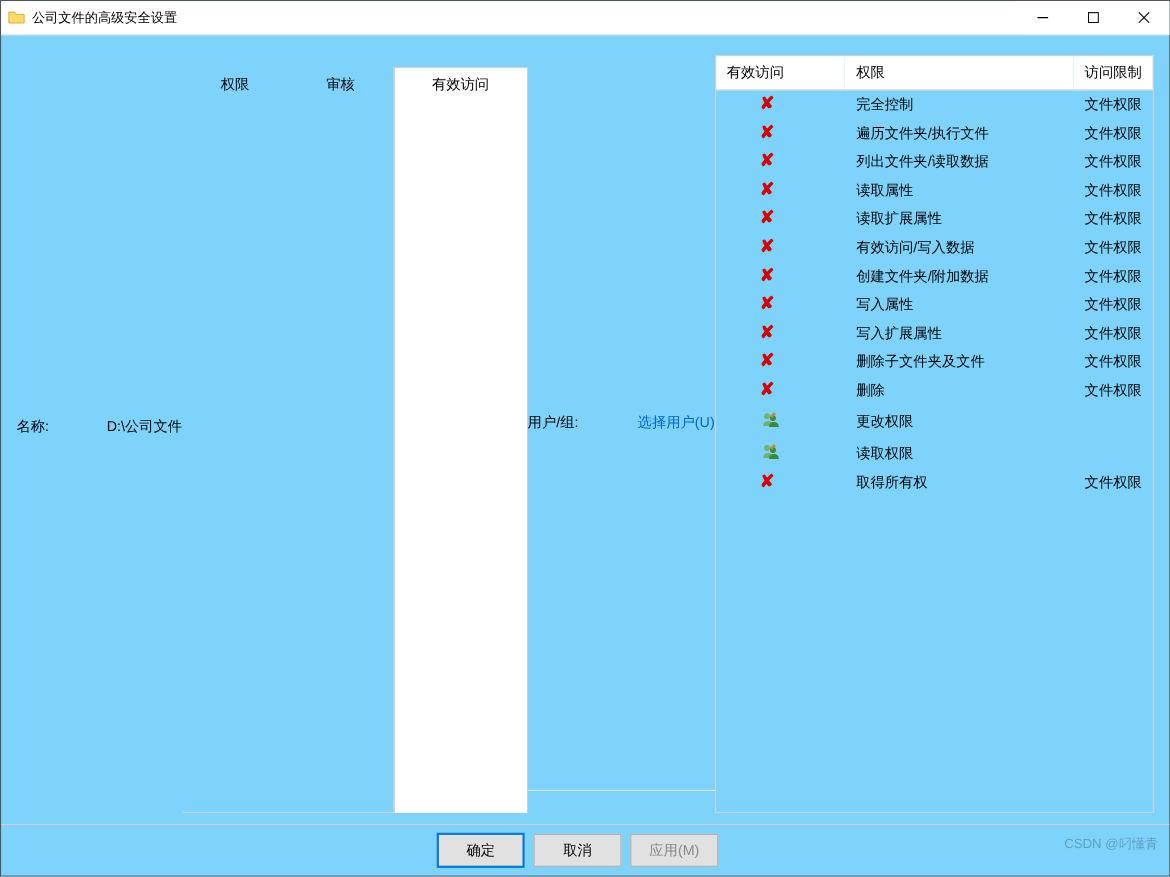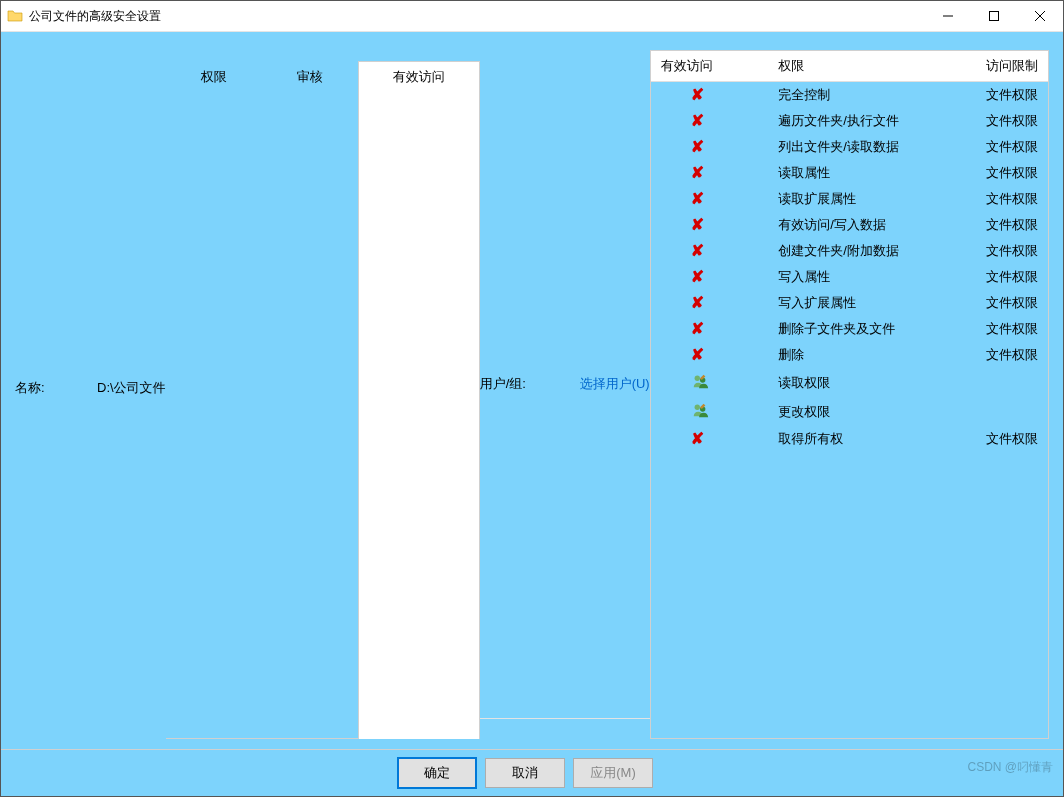--- a/index.html
+++ b/index.html
@@ -153,32 +153,32 @@
               <td>文件权限</td>
             </tr>
             <tr>
               <td class="col-status"><span class="group-icon"><svg viewBox="0 0 20 20">
                     <circle cx="7" cy="7" r="3" fill="#6fb36f"></circle>
                     <circle cx="13" cy="9" r="3" fill="#3a8a3a"></circle>
                     <path d="M3 17c0-3 2-5 5-5s5 2 5 5" fill="#6fb36f"></path>
                     <path d="M9 18c0-3 2-5 5-5s5 2 5 5" fill="#3a8a3a"></path>
                     <path d="M14 3l2 2-4 4-2-2z" fill="#c08a2e"></path>
                   </svg></span></td>
-              <td>读取权限</td>
+              <td>更改权限</td>
               <td></td>
             </tr>
             <tr>
               <td class="col-status"><span class="group-icon"><svg viewBox="0 0 20 20">
                     <circle cx="7" cy="7" r="3" fill="#6fb36f"></circle>
                     <circle cx="13" cy="9" r="3" fill="#3a8a3a"></circle>
                     <path d="M3 17c0-3 2-5 5-5s5 2 5 5" fill="#6fb36f"></path>
                     <path d="M9 18c0-3 2-5 5-5s5 2 5 5" fill="#3a8a3a"></path>
                     <path d="M14 3l2 2-4 4-2-2z" fill="#c08a2e"></path>
                   </svg></span></td>
-              <td>更改权限</td>
+              <td>读取权限</td>
               <td></td>
             </tr>
             <tr>
               <td class="col-status"><span class="x-icon">✘</span></td>
               <td>取得所有权</td>
               <td>文件权限</td>
             </tr>
           </tbody>
       </table>
     </div>

